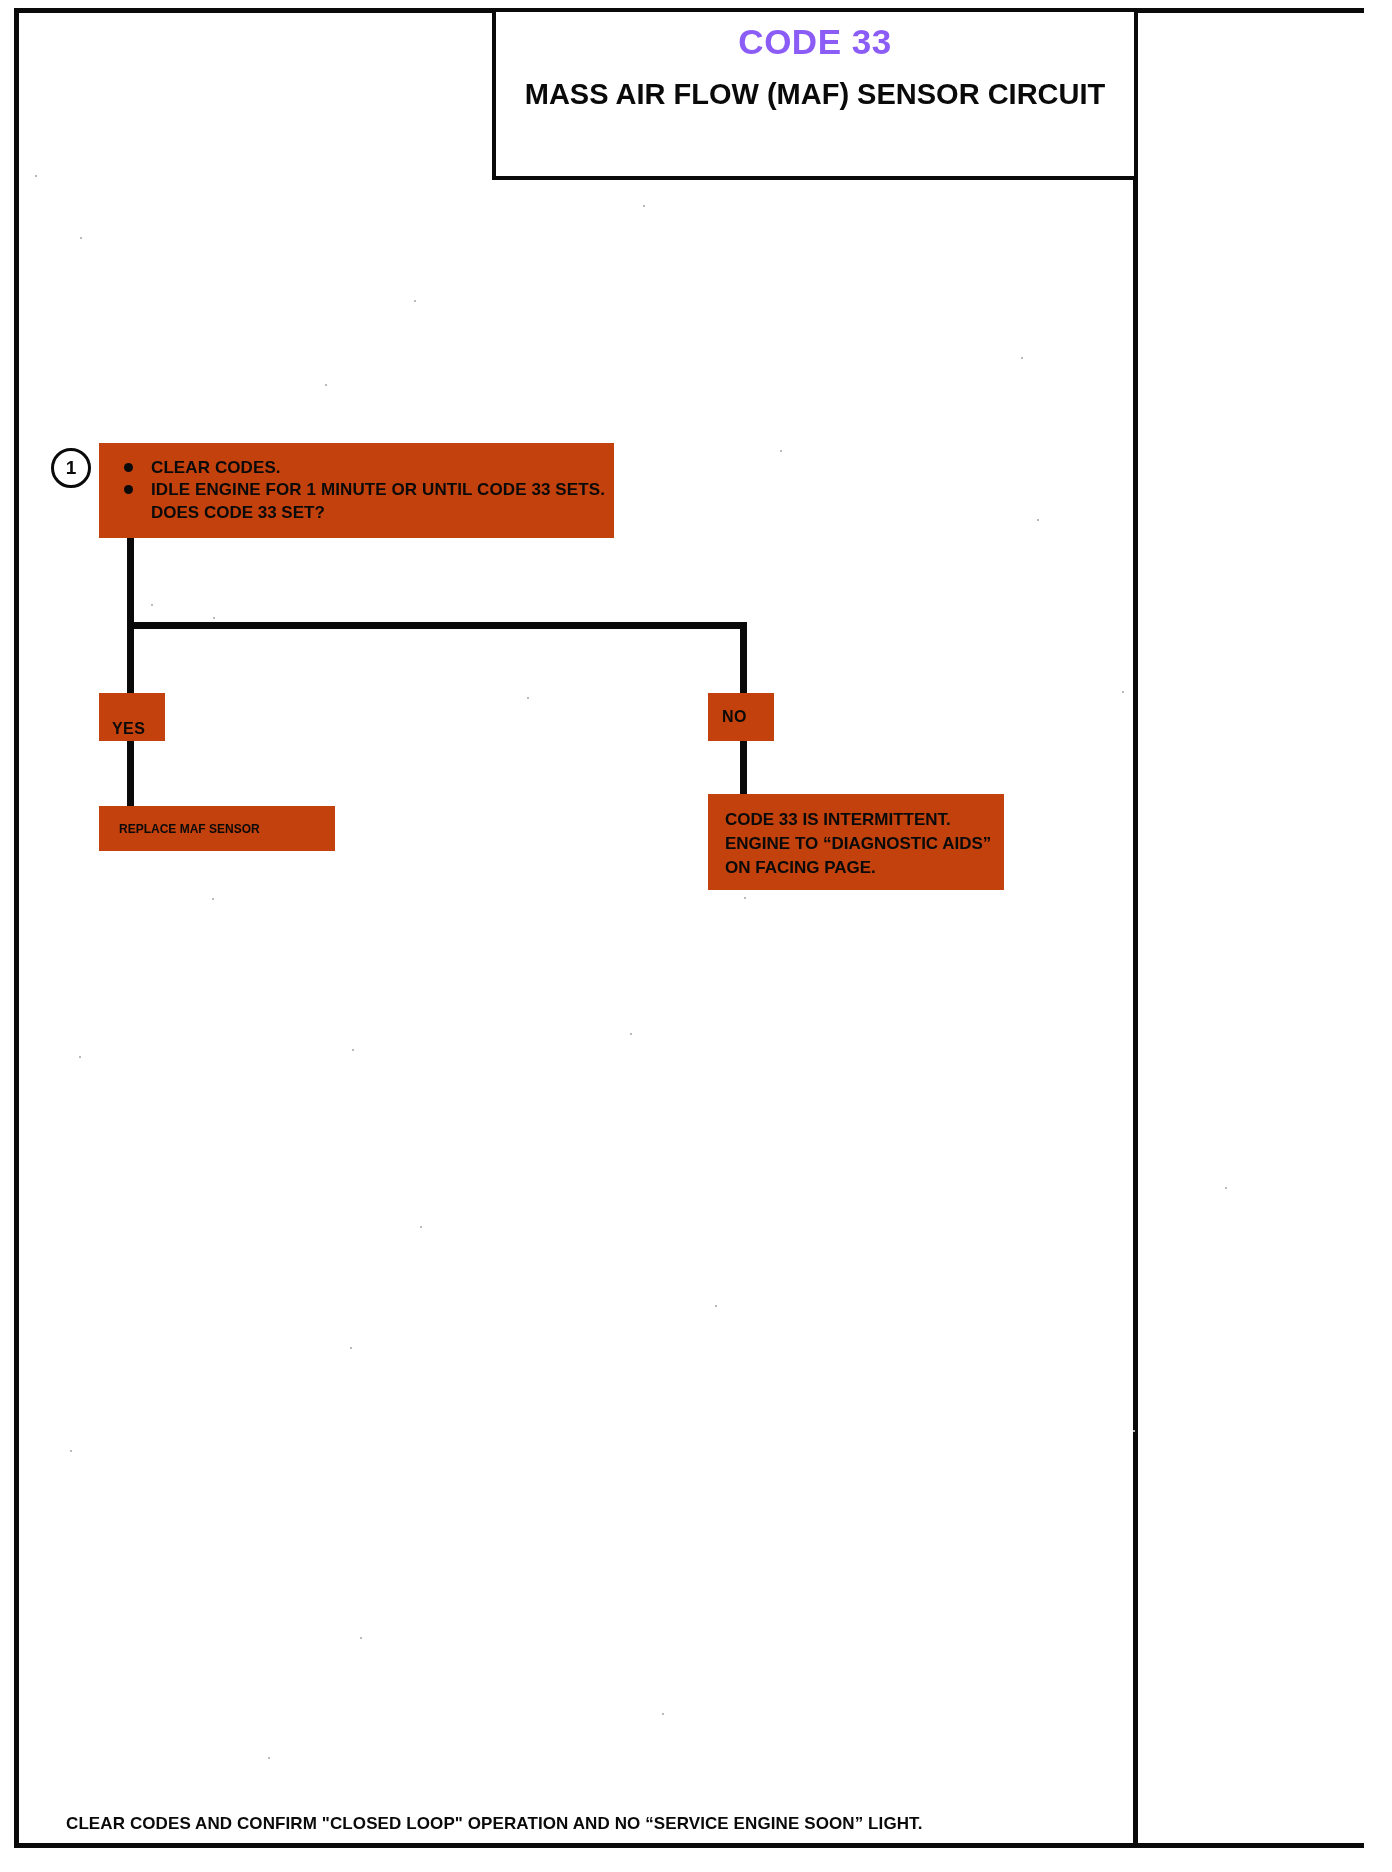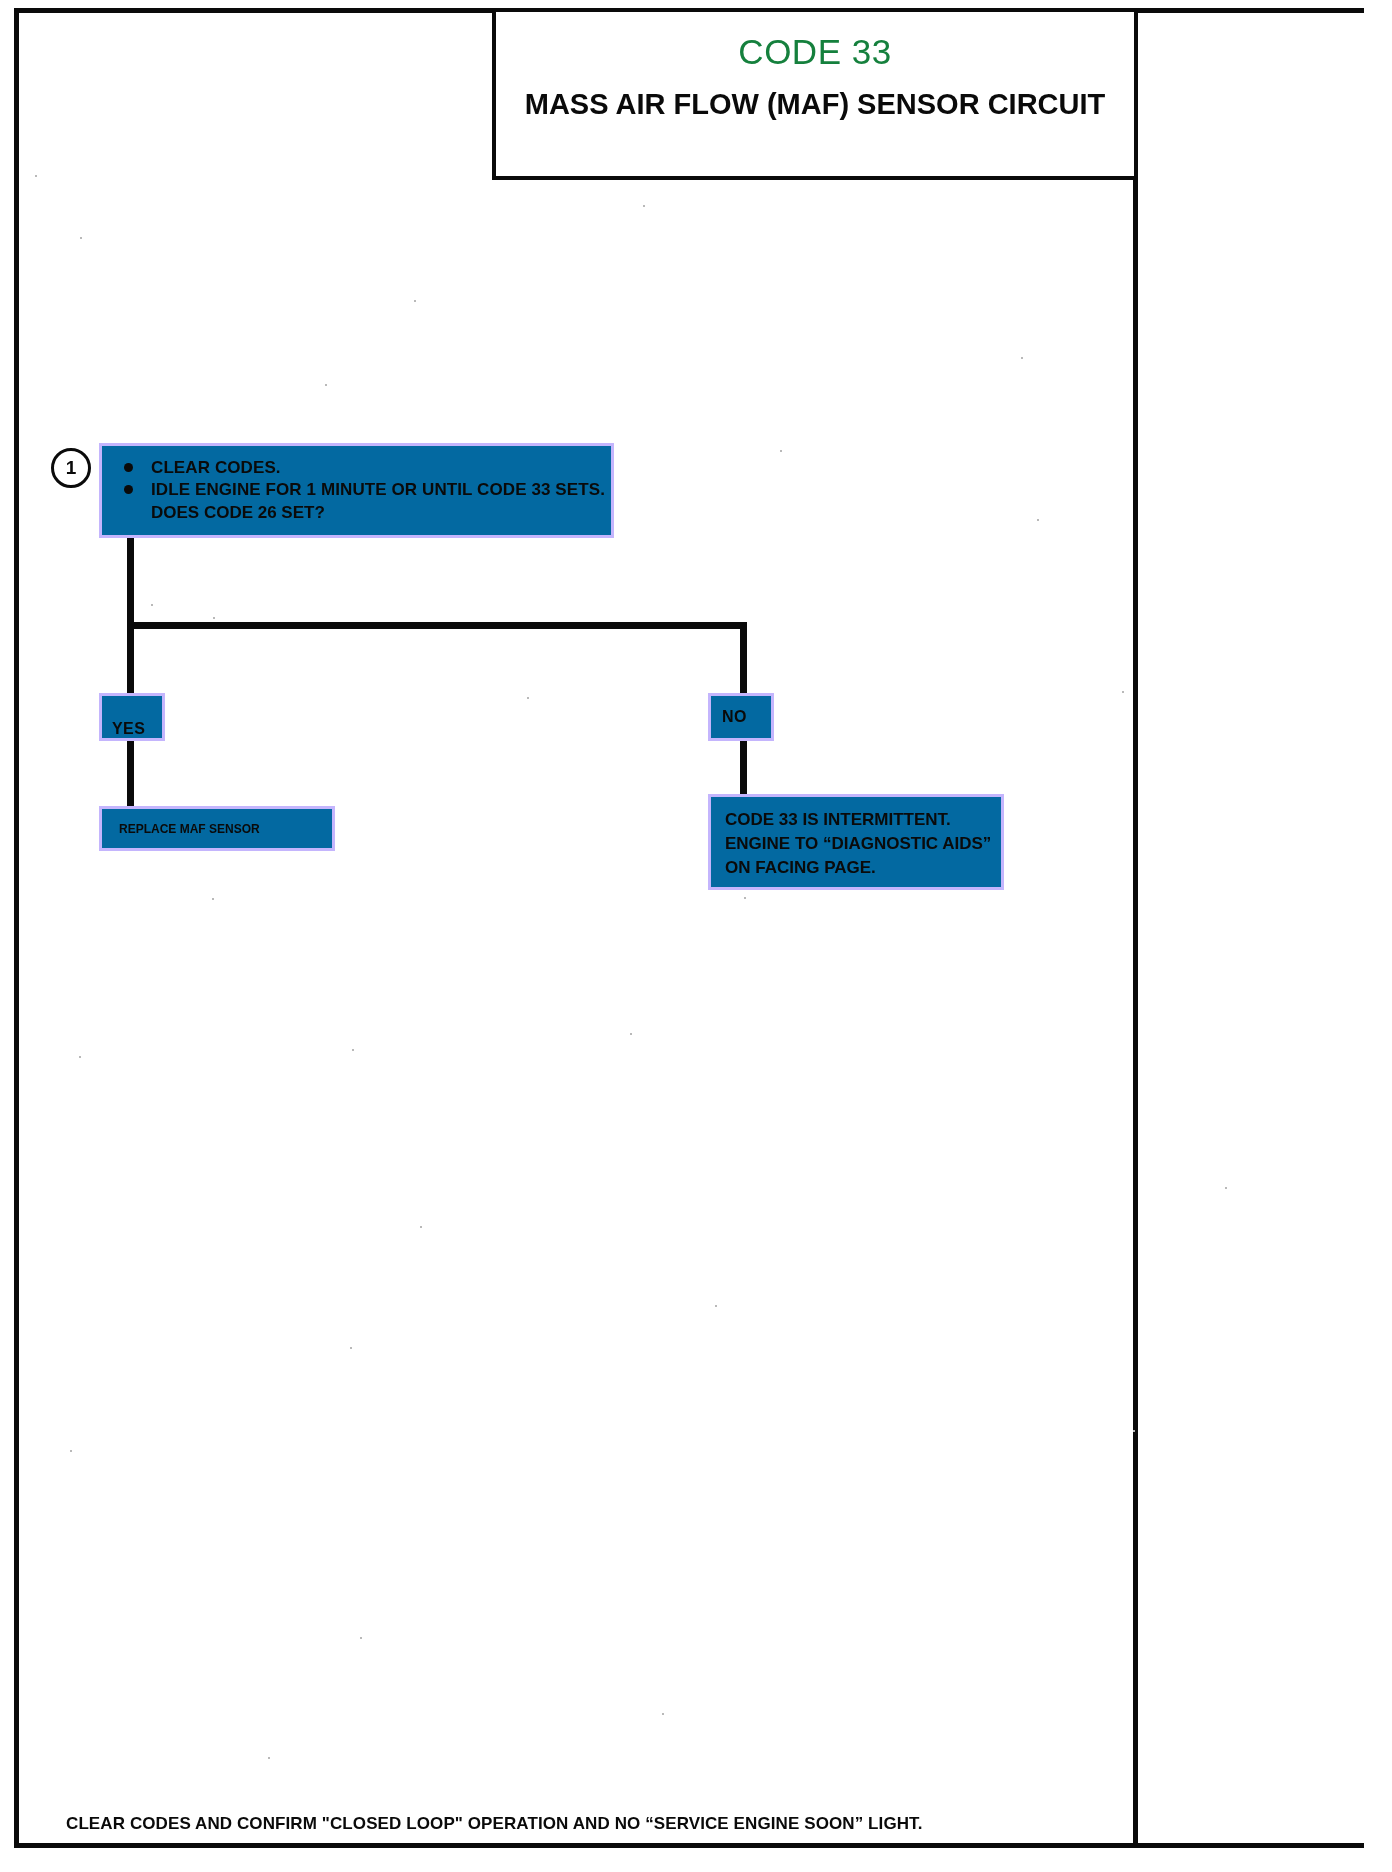--- a/index.html
+++ b/index.html
@@ -62,24 +62,24 @@
     width: 646px;
     height: 172px;
     border: 4px solid #0a0a0a;
     box-sizing: border-box;
     background: #ffffff;
     text-align: center;
     z-index: 5;
   }
   .title-code {
     font-size: 35px;
-    font-weight: normal;
+    font-weight: bold;
     letter-spacing: 0.5px;
-    color: #15803d;
-    margin-top: 22px;
+    color: #8b5cf6;
+    margin-top: 12px;
     line-height: 1.05;
   }
   .title-main {
     font-size: 29px;
     font-weight: bold;
     color: #0a0a0a;
     margin-top: 18px;
     line-height: 1.05;
     white-space: nowrap;
   }
@@ -106,23 +106,23 @@
     justify-content: center;
     font-size: 19px;
     font-weight: bold;
     color: #0a0a0a;
     background: #ffffff;
     z-index: 4;
   }
 
   .box {
     position: absolute;
-    border: 3px solid #c4b5fd;
+    border: 3px solid #c2410c;
     box-sizing: border-box;
-    background: #0369a1;
+    background: #c2410c;
     z-index: 3;
   }
 
   .box-step1 {
     left: 99px;
     top: 443px;
     width: 515px;
     height: 95px;
     padding: 11px 0 0 22px;
   }
@@ -269,21 +269,21 @@
 
   <div class="box box-step1">
     <div class="bullet-row">
       <span class="bullet-dot"></span>
       <span class="bullet-text">CLEAR CODES.</span>
     </div>
     <div class="bullet-row">
       <span class="bullet-dot"></span>
       <span class="bullet-text">IDLE ENGINE FOR 1 MINUTE OR  UNTIL CODE 33 SETS.</span>
     </div>
-    <div class="cont-line">DOES CODE 26 SET?</div>
+    <div class="cont-line">DOES CODE 33 SET?</div>
   </div>
 
   <div class="box box-yes">
     <span class="branch-label">YES</span>
   </div>
 
   <div class="box box-no">
     <span class="branch-label">NO</span>
   </div>
 

